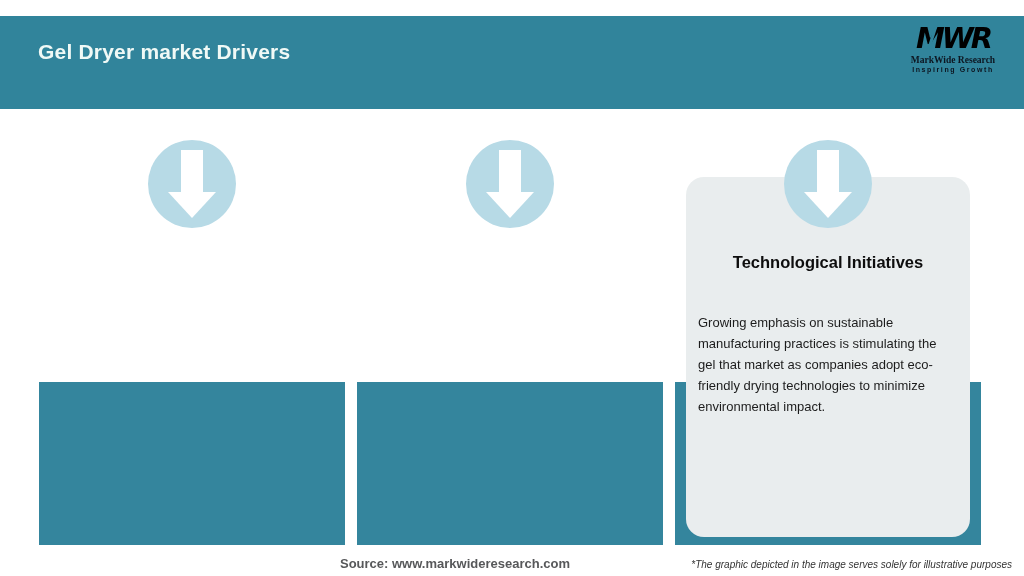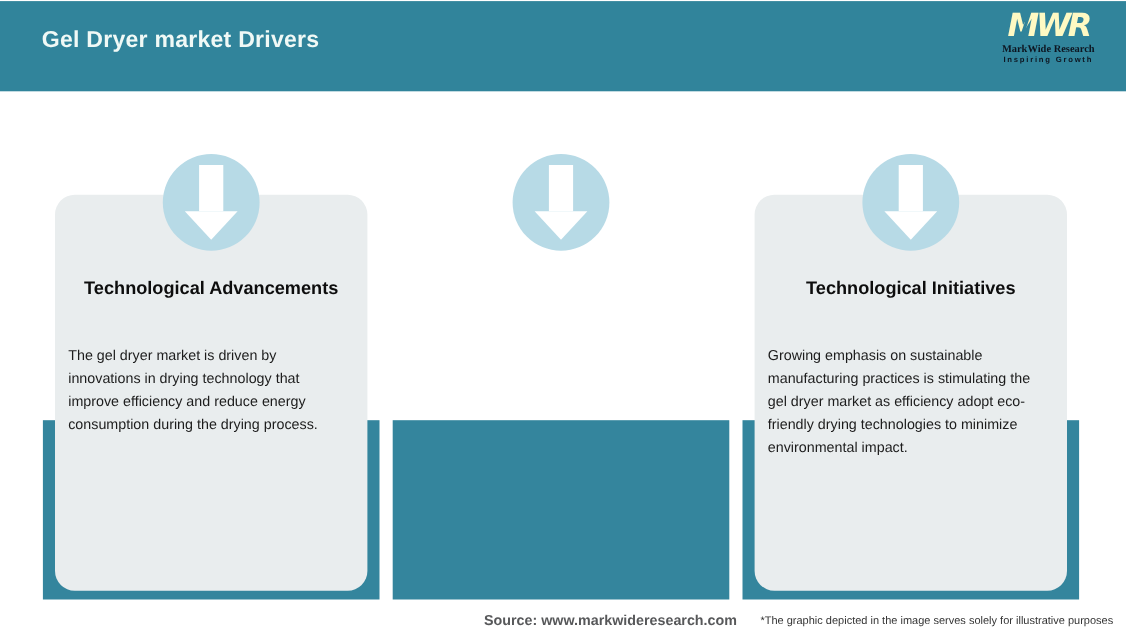--- a/index.html
+++ b/index.html
@@ -1,68 +1,61 @@
 <!DOCTYPE html>
 <html><head>
 <meta charset="utf-8">
 <style>
   * { margin:0; padding:0; box-sizing:border-box; }
   html,body { width:1024px; height:576px; }
   body { font-family:"Liberation Sans", sans-serif; background:#ffffff; }
   .page { position:relative; width:1024px; height:576px; background:#ffffff; overflow:hidden; }
 
   
-  .header { position:absolute; left:0; top:1px; width:1024px; height:82px; background:#31849B; }
+  .header { position:absolute; left:0; top:16px; width:1024px; height:93px; background:#31849B; }
   .page-title { position:absolute; left:38px; top:24px; font-size:21px; font-weight:bold; color:#F0F9F6; letter-spacing:0.2px; }
 
   
   .logo { position:absolute; right:16px; top:8px; width:110px; text-align:center; color:#0D1520; }
-  .logo-mark { position:relative; display:inline-block; font-family:"DejaVu Sans", sans-serif; font-size:29px; font-weight:800; font-style:italic; letter-spacing:-3px; line-height:1; color:#fef9c3; }
+  .logo-mark { position:relative; display:inline-block; font-family:"DejaVu Sans", sans-serif; font-size:29px; font-weight:800; font-style:italic; letter-spacing:-3px; line-height:1; color:#000000; }
   .logo-slash { position:absolute; left:33px; top:1px; width:3px; height:24px; background:#31849B; transform:rotate(18deg); }
   .logo-name { font-size:9.5px; font-weight:bold; margin-top:2px; color:#0D1520;font-family:Liberation Serif, serif; }
   .logo-tagline { font-size:7px; font-weight:bold; letter-spacing:1.6px; margin-top:1px; color:#0D1520; }
 
   
   .group { position:absolute; top:140px; width:306px; height:405px; }
   .group.g0 { left:39px; } .group.g1 { left:357px; } .group.g2 { left:675px; }
   .shadow { position:absolute; left:0; top:242px; width:306px; height:163px; background:#34859D; }
   .card { position:absolute; left:11px; top:37px; width:284px; height:360px; background:#E9EDEE; border-radius:18px; }
   .circle { position:absolute; left:109px; top:0; width:88px; height:88px; border-radius:50%; background:#B7DAE6; display:flex; align-items:flex-start; justify-content:center; }
   .circle svg { margin-top:10px; }
   .card-title { margin:76px 8px 0; text-align:center; font-size:16.5px; font-weight:bold; color:#0D0D0D; line-height:18px; }
   .card-body { margin:41px 0 0 12px; font-size:13px; line-height:21px; color:#1C1C1C; white-space:pre; }
 
   
-  .source { position:absolute; left:340px; top:556px; width:330px; text-align:right; font-size:13px; font-weight:bold; color:#57585A; }
-  .disclaimer { position:absolute; right:12px; top:559px; font-size:10px; color:#333333; }
+  .source { position:absolute; left:340px; top:556px; width:330px; text-align:left; font-size:13px; font-weight:bold; color:#57585A; }
+  .disclaimer { position:absolute; right:12px; top:559px; font-size:10px; color:#333333;font-style:italic; }
 </style>
 </head>
 <body>
 
 <div class="page">
 
   <div class="header">
     <div class="page-title">Gel Dryer market Drivers</div>
     <div class="logo">
       <div class="logo-mark">MWR</div>
       <div class="logo-slash"></div>
       <div class="logo-name">MarkWide Research</div>
       <div class="logo-tagline">Inspiring Growth</div>
     </div>
   </div>
 
   <div class="group g0">
     <div class="shadow"></div>
-    <div class="card">
-      <div class="card-title">Technological Advancements</div>
-      <div class="card-body">The gel dryer market is driven by
-innovations in drying technology that
-improve efficiency and reduce energy
-consumption during the drying process.</div>
-    </div>
     <div class="circle">
       <svg width="50" height="70" viewBox="0 0 50 70" aria-hidden="true">
         <rect x="14" y="0" width="22" height="42" fill="#FFFFFF"></rect>
         <polygon points="1,42 49,42 25,68" fill="#FFFFFF"></polygon>
       </svg>
     </div>
   </div>
 
   <div class="group g1">
     <div class="shadow"></div>
@@ -73,21 +66,21 @@
       </svg>
     </div>
   </div>
 
   <div class="group g2">
     <div class="shadow"></div>
     <div class="card">
       <div class="card-title">Technological Initiatives</div>
       <div class="card-body">Growing emphasis on sustainable
 manufacturing practices is stimulating the
-gel dryer market as efficiency adopt eco-
+gel that market as companies adopt eco-
 friendly drying technologies to minimize
 environmental impact.</div>
     </div>
     <div class="circle">
       <svg width="50" height="70" viewBox="0 0 50 70" aria-hidden="true">
         <rect x="14" y="0" width="22" height="42" fill="#FFFFFF"></rect>
         <polygon points="1,42 49,42 25,68" fill="#FFFFFF"></polygon>
       </svg>
     </div>
   </div>

